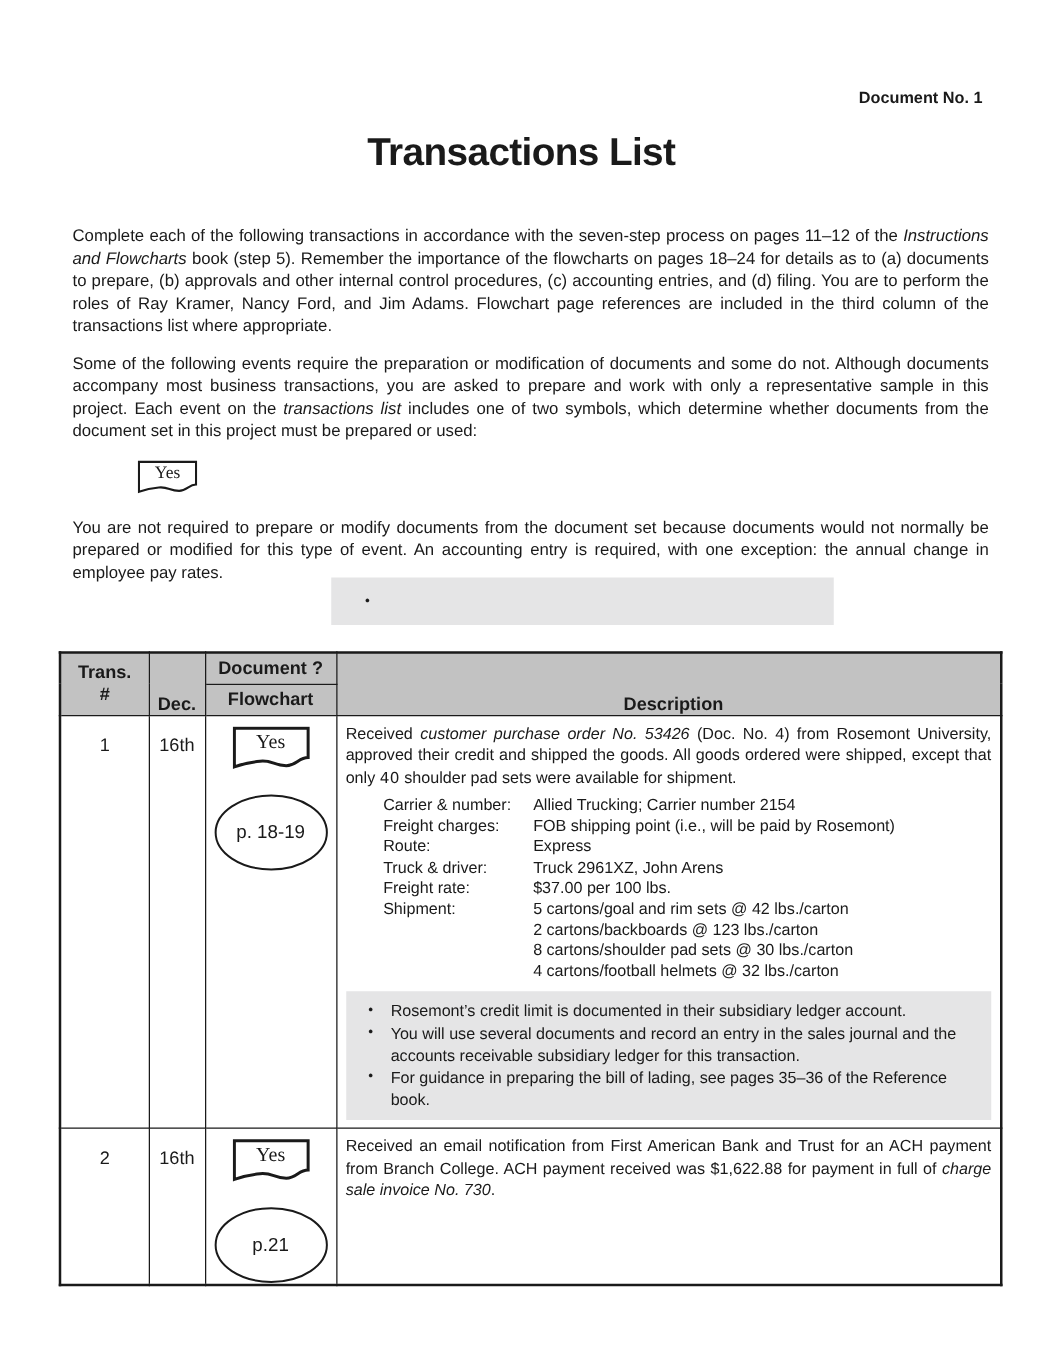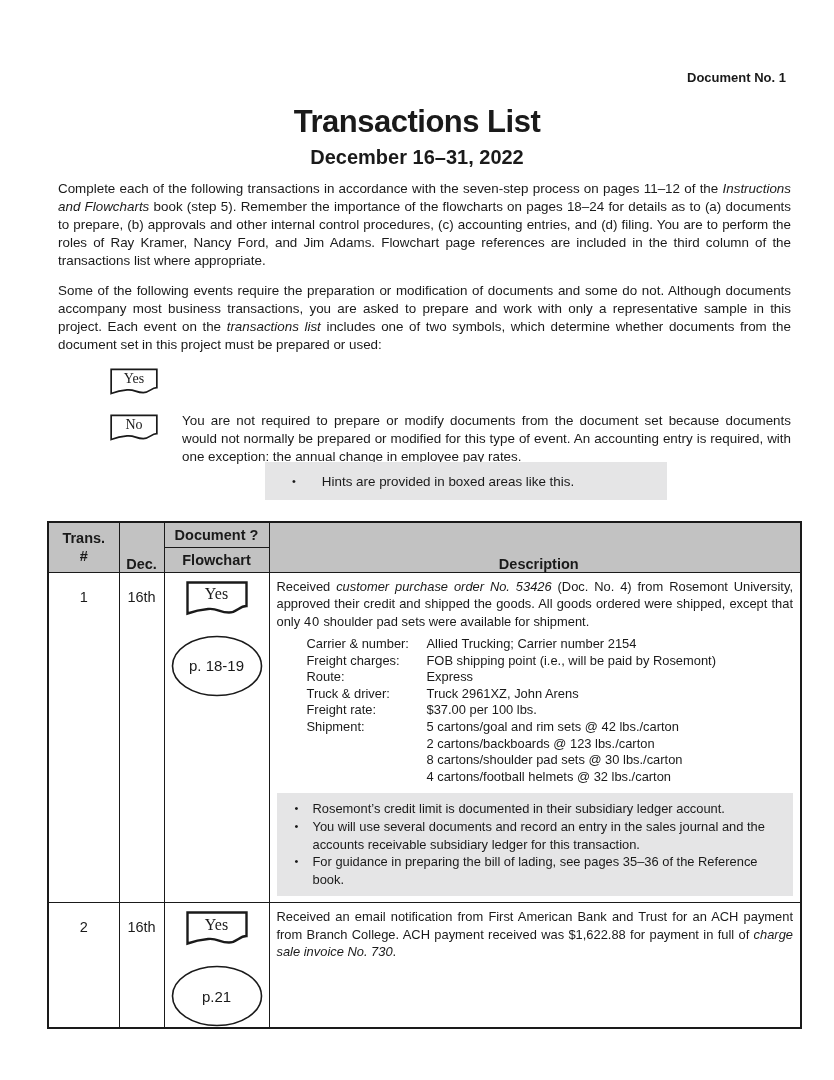--- a/index.html
+++ b/index.html
@@ -105,53 +105,43 @@
   .hint-item .hint-text { flex: 1 1 auto; }
   svg.shape { display: block; }
 </style>
 </head>
 <body>
 
 <div class="page">
 
   <div class="doc-number">Document No. 1</div>
   <h1 class="title">Transactions List</h1>
-  <h2 class="subtitle">December 16–31, 2022</h2>
 
   <div class="body-col">
     <p class="para"><span>Complete each of the following transactions in accordance with the seven-step process on pages 11–12 of the </span><i>Instructions and Flowcharts</i><span> book (step 5). Remember the importance of the flowcharts on pages 18–24 for details as to (a) documents to prepare, (b) approvals and other internal control procedures, (c) accounting entries, and (d) filing. You are to perform the roles of Ray Kramer, Nancy Ford, and Jim Adams. Flowchart page references are included in the third column of the transactions list where appropriate.</span></p>
     <p class="para"><span>Some of the following events require the preparation or modification of documents and some do not. Although documents accompany most business transactions, you are asked to prepare and work with only a representative sample in this project. Each event on the </span><i>transactions list</i><span> includes one of two symbols, which determine whether documents from the document set in this project must be prepared or used:</span></p>
 
     <div class="symbol-row">
       <div class="sym-holder">
         <div class="doc-symbol">
           <svg class="shape" width="48" height="30" viewBox="0 0 62 38">
             <path d="M1.5,1.5 L60.5,1.5 L60.5,25 C53,25 51,31.5 43,31.5 C33,31.5 32,27 22,28 C13,28.8 7,30.5 1.5,32.5 Z" fill="#ffffff" stroke="#1a1a1a" stroke-width="2.2"></path>
           </svg>
           <span class="doc-label">Yes</span>
         </div>
       </div>
     </div>
 
     <div class="symbol-row">
-      <div class="sym-holder">
-        <div class="doc-symbol">
-          <svg class="shape" width="48" height="30" viewBox="0 0 62 38">
-            <path d="M1.5,1.5 L60.5,1.5 L60.5,25 C53,25 51,31.5 43,31.5 C33,31.5 32,27 22,28 C13,28.8 7,30.5 1.5,32.5 Z" fill="#ffffff" stroke="#1a1a1a" stroke-width="2.2"></path>
-          </svg>
-          <span class="doc-label">No</span>
-        </div>
-      </div>
       <p class="sym-text"><span>You are not required to prepare or modify documents from the document set because documents would not normally be prepared or modified for this type of event. An accounting entry is required, with one exception: the annual change in employee pay rates.</span></p>
     </div>
   </div>
 
   <div class="hint-box standalone">
     <span class="bullet">•</span>
-    <span>Hints are provided in boxed areas like this.</span>
   </div>
 
   <table class="trans-table">
     <colgroup>
         <col class="c1">
         <col class="c2">
         <col class="c3">
         <col class="c4">
       </colgroup>
     <thead>

